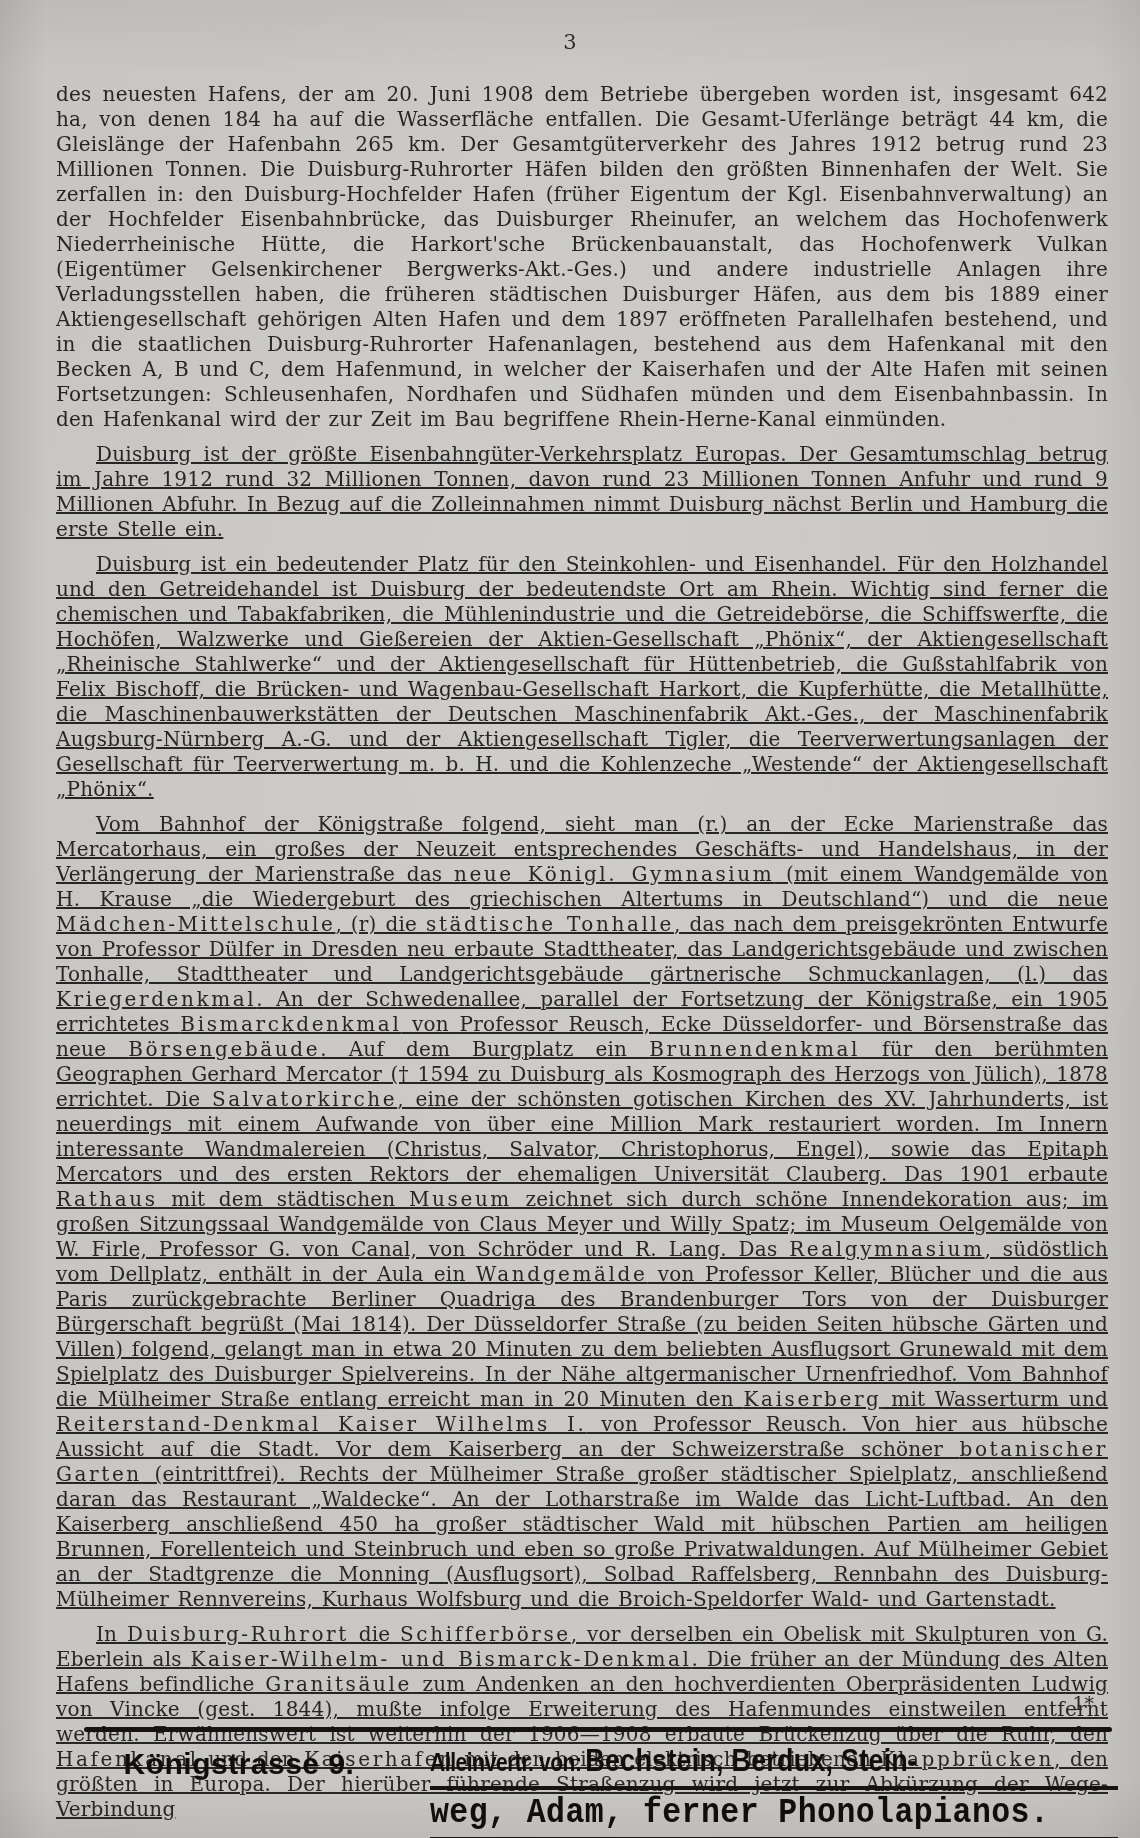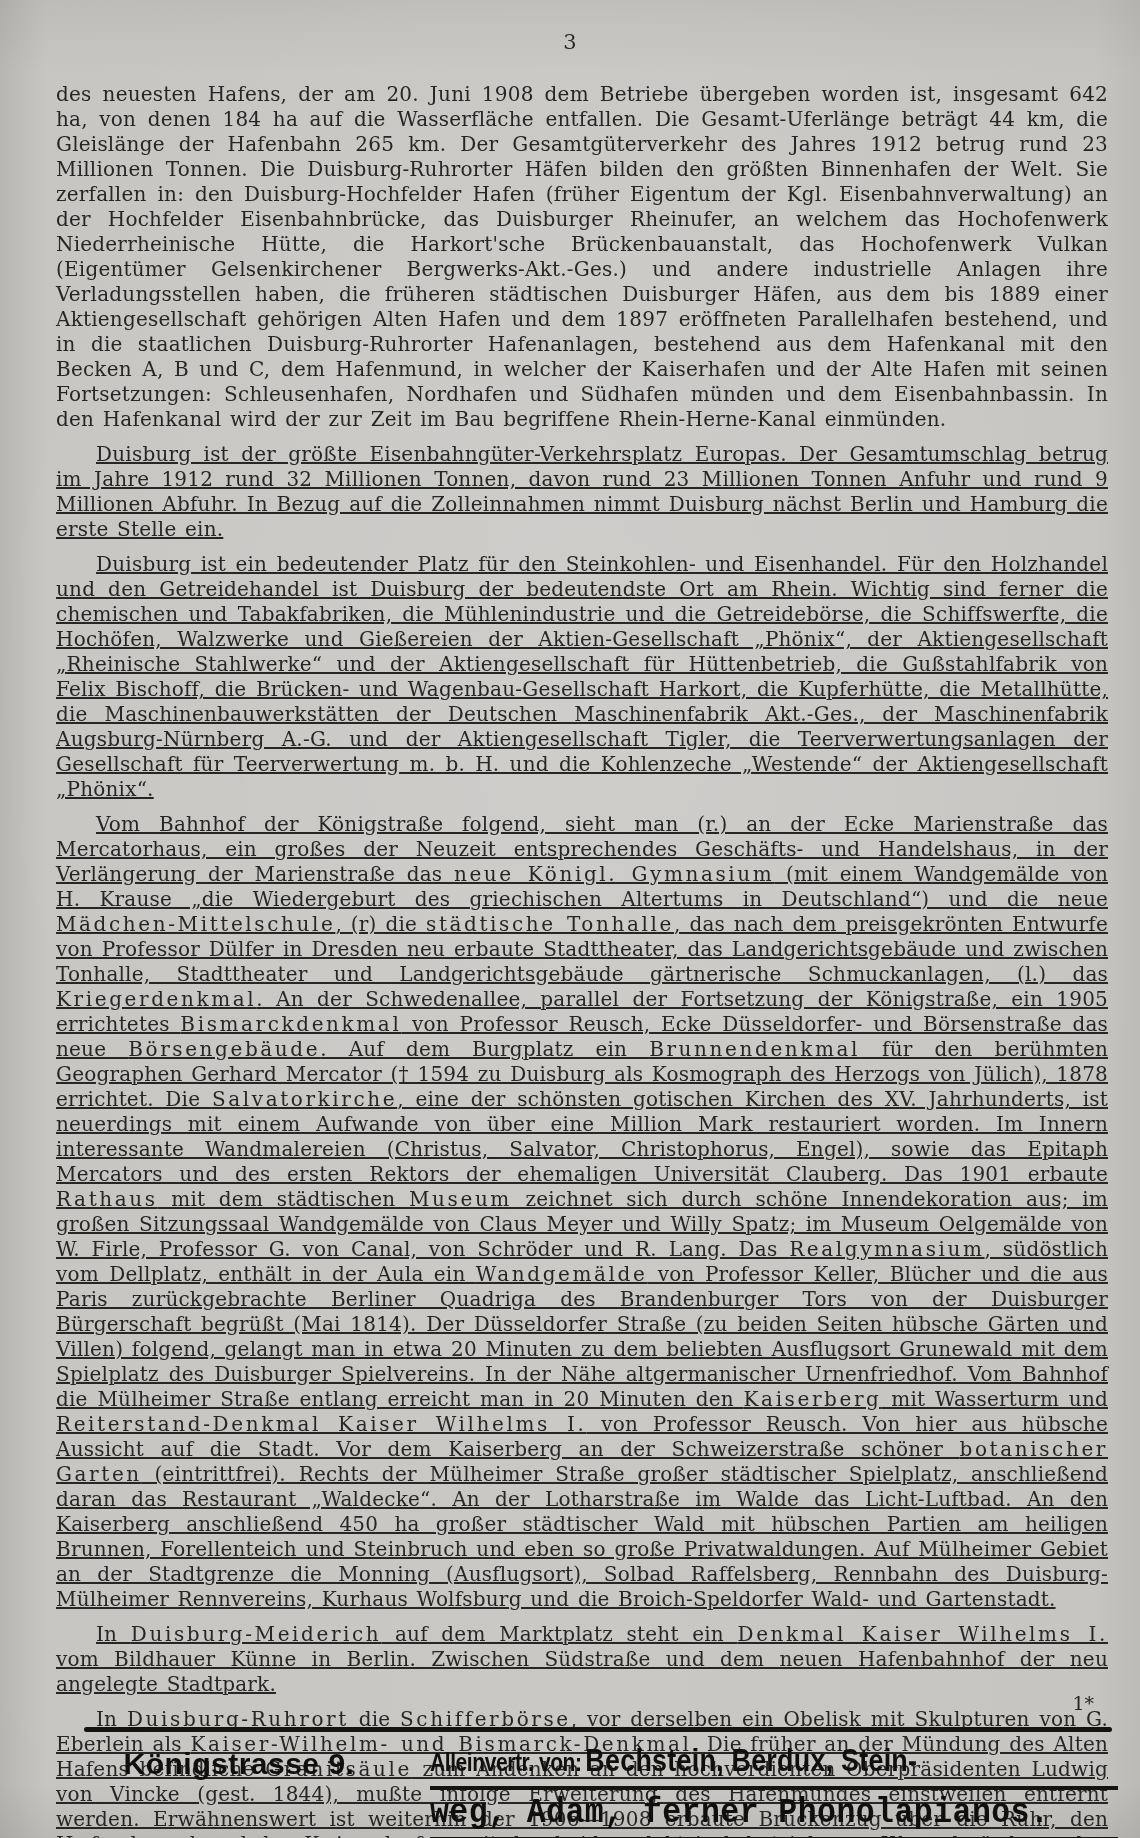--- a/index.html
+++ b/index.html
@@ -67,21 +67,20 @@
 
 <div class="vignette"></div>
 
 <div class="page-number">3</div>
 
 <div class="page-body">
     <p class="para"><span>des neuesten Hafens, der am 20. Juni 1908 dem Betriebe übergeben worden ist, insgesamt 642 ha, von denen 184 ha auf die Wasserfläche entfallen. Die Gesamt-Uferlänge beträgt 44 km, die Gleislänge der Hafenbahn 265 km. Der Gesamtgüterverkehr des Jahres 1912 betrug rund 23 Millionen Tonnen. Die Duisburg-Ruhrorter Häfen bilden den größten Binnenhafen der Welt. Sie zerfallen in: den Duisburg-Hochfelder Hafen (früher Eigentum der Kgl. Eisenbahnverwaltung) an der Hochfelder Eisenbahnbrücke, das Duisburger Rheinufer, an welchem das Hochofenwerk Niederrheinische Hütte, die Harkort'sche Brückenbauanstalt, das Hochofenwerk Vulkan (Eigentümer Gelsenkirchener Bergwerks-Akt.-Ges.) und andere industrielle Anlagen ihre Verladungsstellen haben, die früheren städtischen Duisburger Häfen, aus dem bis 1889 einer Aktiengesellschaft gehörigen Alten Hafen und dem 1897 eröffneten Parallelhafen bestehend, und in die staatlichen Duisburg-Ruhrorter Hafenanlagen, bestehend aus dem Hafenkanal mit den Becken A, B und C, dem Hafenmund, in welcher der Kaiserhafen und der Alte Hafen mit seinen Fortsetzungen: Schleusenhafen, Nordhafen und Südhafen münden und dem Eisenbahnbassin.  In den Hafenkanal wird der zur Zeit im Bau begriffene Rhein-Herne-Kanal einmünden.</span></p>
     <p class="para indent"><span>Duisburg ist der größte Eisenbahngüter-Verkehrsplatz Europas.  Der Gesamtumschlag betrug im Jahre 1912 rund 32 Millionen Tonnen, davon rund 23 Millionen Tonnen Anfuhr und rund 9 Millionen Abfuhr.  In Bezug auf die Zolleinnahmen nimmt Duisburg nächst Berlin und Hamburg die erste Stelle ein.</span></p>
     <p class="para indent"><span>Duisburg ist ein bedeutender Platz für den Steinkohlen- und Eisenhandel.  Für den Holzhandel und den Getreidehandel ist Duisburg der bedeutendste Ort am Rhein.  Wichtig sind ferner die chemischen und Tabakfabriken, die Mühlenindustrie und die Getreidebörse, die Schiffswerfte, die Hochöfen, Walzwerke und Gießereien der Aktien-Gesellschaft „Phönix“, der Aktiengesellschaft „Rheinische Stahlwerke“ und der Aktiengesellschaft für Hüttenbetrieb, die Gußstahlfabrik von Felix Bischoff, die Brücken- und Wagenbau-Gesellschaft Harkort, die Kupferhütte, die Metallhütte, die Maschinenbauwerkstätten der Deutschen Maschinenfabrik Akt.-Ges., der Maschinenfabrik Augsburg-Nürnberg A.-G. und der Aktiengesellschaft Tigler, die Teerverwertungsanlagen der Gesellschaft für Teerverwertung m. b. H. und die Kohlenzeche „Westende“ der Aktiengesellschaft „Phönix“.</span></p>
     <p class="para indent"><span>Vom Bahnhof der Königstraße folgend, sieht man (r.) an der Ecke Marienstraße das Mercatorhaus, ein großes der Neuzeit entsprechendes Geschäfts- und Handelshaus, in der Verlängerung der Marienstraße das </span><span class="spaced">neue Königl. Gymnasium</span><span> (mit einem Wandgemälde von H. Krause „die Wiedergeburt des griechischen Altertums in Deutschland“) und die neue </span><span class="spaced">Mädchen-Mittelschule</span><span>, (r) die </span><span class="spaced">städtische Tonhalle</span><span>, das nach dem preisgekrönten Entwurfe von Professor Dülfer in Dresden neu erbaute Stadttheater, das Landgerichtsgebäude und zwischen Tonhalle, Stadttheater und Landgerichtsgebäude gärtnerische Schmuckanlagen, (l.) das </span><span class="spaced">Kriegerdenkmal</span><span>.  An der Schwedenallee, parallel der Fortsetzung der Königstraße, ein 1905 errichtetes </span><span class="spaced">Bismarckdenkmal</span><span> von Professor Reusch, Ecke Düsseldorfer- und Börsenstraße das neue </span><span class="spaced">Börsengebäude</span><span>.  Auf dem Burgplatz ein </span><span class="spaced">Brunnendenkmal</span><span> für den berühmten Geographen Gerhard Mercator († 1594 zu Duisburg als Kosmograph des Herzogs von Jülich), 1878 errichtet.  Die </span><span class="spaced">Salvatorkirche</span><span>, eine der schönsten gotischen Kirchen des XV. Jahrhunderts, ist neuerdings mit einem Aufwande von über eine Million Mark restauriert worden.  Im Innern interessante Wandmalereien (Christus, Salvator, Christophorus, Engel), sowie das Epitaph Mercators und des ersten Rektors der ehemaligen Universität Clauberg.  Das 1901 erbaute </span><span class="spaced">Rathaus</span><span> mit dem städtischen </span><span class="spaced">Museum</span><span> zeichnet sich durch schöne Innendekoration aus; im großen Sitzungssaal Wandgemälde von Claus Meyer und Willy Spatz; im Museum Oelgemälde von W. Firle, Professor G. von Canal, von Schröder und R. Lang.  Das </span><span class="spaced">Realgymnasium</span><span>, südöstlich vom Dellplatz, enthält in der Aula ein </span><span class="spaced">Wandgemälde</span><span> von Professor Keller, Blücher und die aus Paris zurückgebrachte Berliner Quadriga des Brandenburger Tors von der Duisburger Bürgerschaft begrüßt (Mai 1814).  Der Düsseldorfer Straße (zu beiden Seiten hübsche Gärten und Villen) folgend, gelangt man in etwa 20 Minuten zu dem beliebten Ausflugsort Grunewald mit dem Spielplatz des Duisburger Spielvereins.  In der Nähe altgermanischer Urnenfriedhof.  Vom Bahnhof die Mülheimer Straße entlang erreicht man in 20 Minuten den </span><span class="spaced">Kaiserberg</span><span> mit Wasserturm und </span><span class="spaced">Reiterstand-Denkmal Kaiser Wilhelms I.</span><span> von Professor Reusch. Von hier aus hübsche Aussicht auf die Stadt.  Vor dem Kaiserberg an der Schweizerstraße schöner </span><span class="spaced">botanischer Garten</span><span> (eintrittfrei).  Rechts der Mülheimer Straße großer städtischer Spielplatz, anschließend daran das Restaurant „Waldecke“.  An der Lotharstraße im Walde das Licht-Luftbad. An den Kaiserberg anschließend 450 ha großer städtischer Wald mit hübschen Partien am heiligen Brunnen, Forellenteich und Steinbruch und eben so große Privatwaldungen.  Auf Mülheimer Gebiet an der Stadtgrenze die Monning (Ausflugsort), Solbad Raffelsberg, Rennbahn des Duisburg-Mülheimer Rennvereins, Kurhaus Wolfsburg und die Broich-Speldorfer Wald- und Gartenstadt.</span></p>
-    <p class="para indent"><span>In </span><span class="spaced">Duisburg-Meiderich</span><span> auf dem Marktplatz steht ein </span><span class="spaced">Denkmal Kaiser Wilhelms I.</span><span> vom Bildhauer Künne in Berlin.  Zwischen Südstraße und dem neuen Hafenbahnhof der neu angelegte Stadtpark.</span></p>
     <p class="para indent"><span>In </span><span class="spaced">Duisburg-Ruhrort</span><span> die </span><span class="spaced">Schifferbörse</span><span>, vor derselben ein Obelisk mit Skulpturen von G. Eberlein als </span><span class="spaced">Kaiser-Wilhelm- und Bismarck-Denkmal</span><span>.  Die früher an der Mündung des Alten Hafens befindliche </span><span class="spaced">Granitsäule</span><span> zum Andenken an den hochverdienten Oberpräsidenten Ludwig von Vincke (gest. 1844), mußte infolge Erweiterung des Hafenmundes einstweilen entfernt werden.  Erwähnenswert ist weiterhin der 1906—1908 erbaute Brückenzug über die Ruhr, den </span><span class="spaced">Hafenkanal</span><span> und den </span><span class="spaced">Kaiserhafen</span><span> mit den beiden elektrisch betriebenen </span><span class="spaced">Klappbrücken</span><span>, den größten in Europa.  Der hierüber führende Straßenzug wird jetzt zur Abkürzung der Wege-Verbindung</span></p>
   </div>
 
 <div class="printers-mark">1*</div>
 
 <div class="footer-rule"></div>
 
 <div class="ad">
   <div class="ad-left">
     <div class="ad-address">Königstrasse 9.</div>

